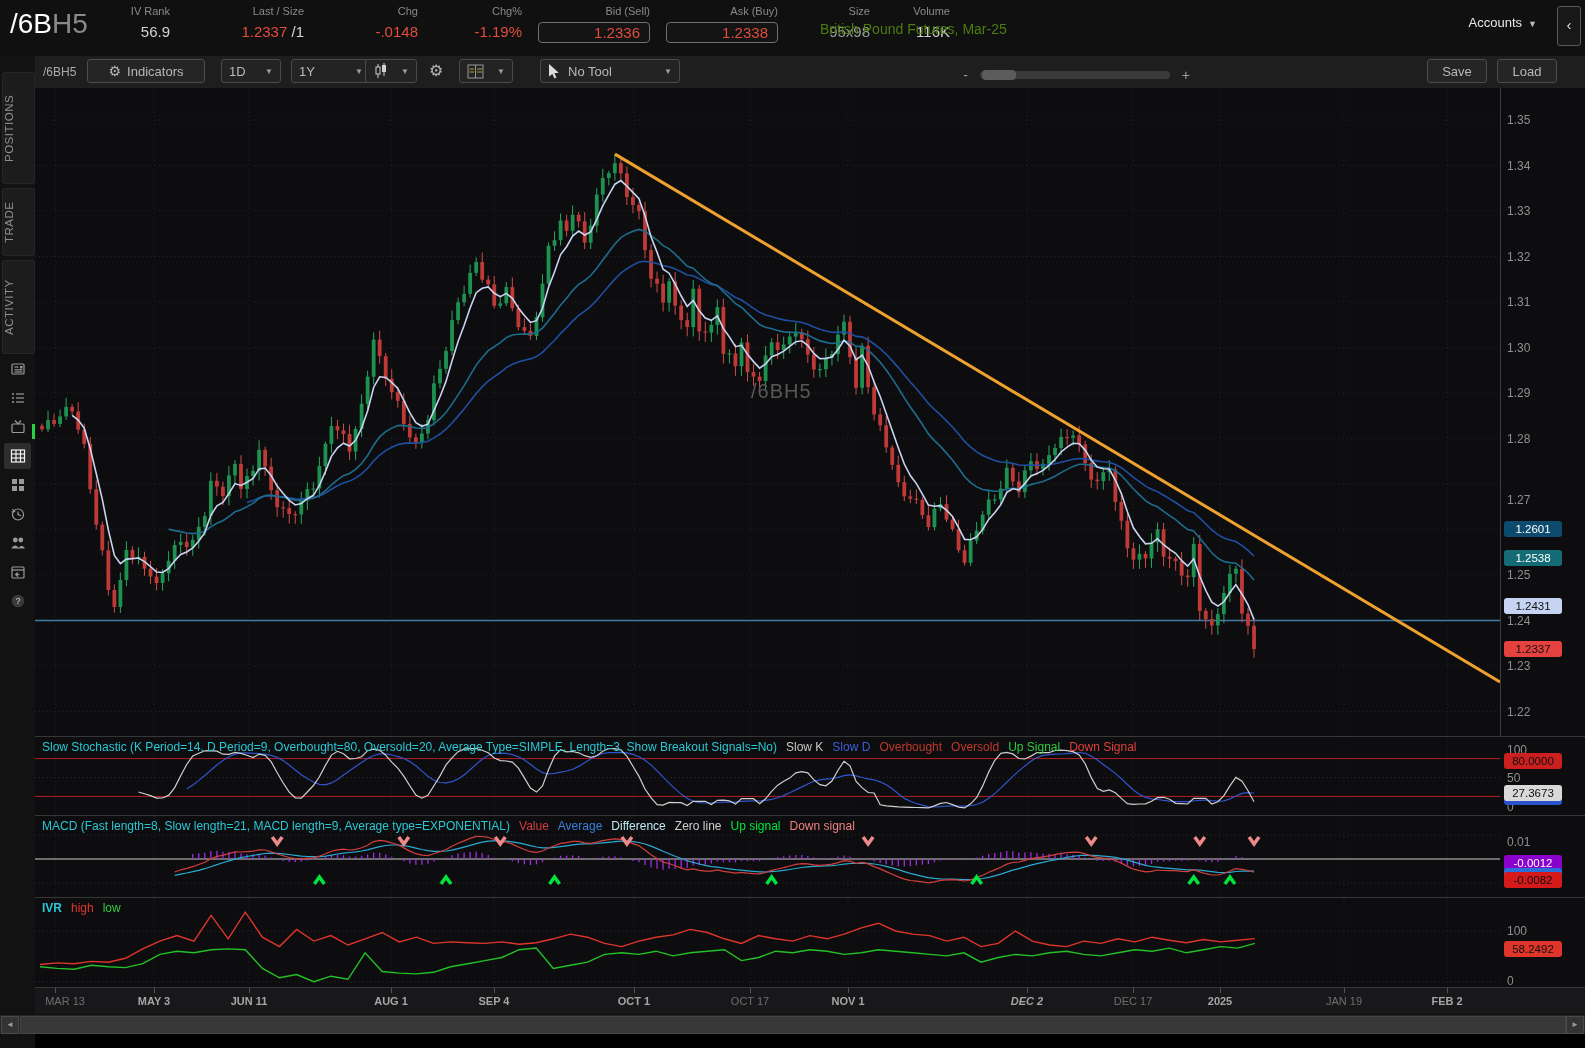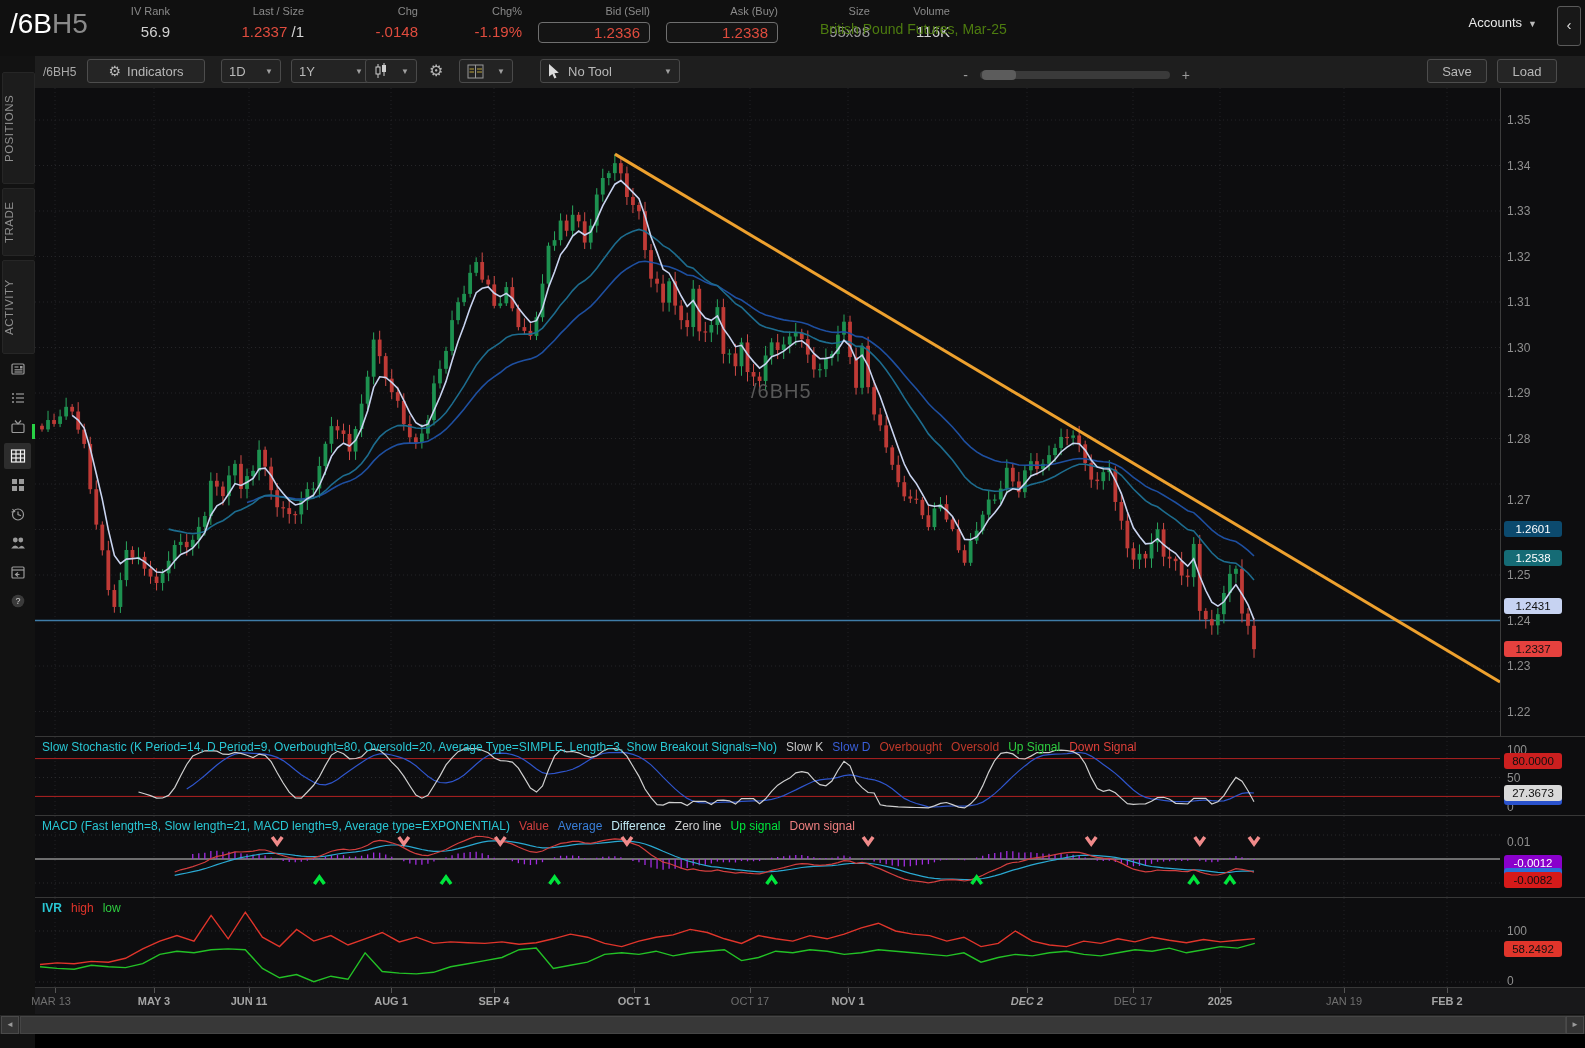--- a/index.html
+++ b/index.html
@@ -966,21 +966,21 @@
         <path d="M5.0,66.5 L22.1,64.9 L39.2,65.7 L56.3,63.4 L73.4,64.2 L90.5,60.3 L107.7,50.9 L124.8,43.1 L141.9,37.6 L159.0,43.1 L176.1,17.4 L193.2,40.8 L210.3,14.2 L227.4,39.2 L244.5,48.6 L261.6,31.4 L278.8,43.1 L295.9,37.6 L313.0,47.0 L330.1,40.8 L347.2,34.5 L364.3,43.9 L381.4,39.2 L398.5,45.4 L415.6,43.9 L432.8,44.7 L449.9,45.4 L467.0,43.9 L484.1,46.2 L501.2,44.7 L518.3,40.8 L535.4,36.1 L552.5,39.2 L569.6,45.4 L586.7,48.6 L603.9,43.1 L621.0,39.2 L638.1,36.9 L655.2,31.4 L672.3,34.5 L689.4,40.8 L706.5,45.4 L723.6,37.6 L740.7,40.8 L757.8,43.1 L774.9,37.6 L792.1,40.8 L809.2,36.1 L826.3,29.8 L843.4,25.2 L860.5,33.0 L877.6,36.1 L894.7,37.6 L911.8,43.1 L928.9,39.2 L946.0,48.6 L963.2,45.4 L980.3,33.0 L997.4,43.1 L1014.5,47.0 L1031.6,48.6 L1048.7,43.1 L1065.8,45.4 L1082.9,40.8 L1100.0,43.9 L1117.1,39.2 L1134.3,42.3 L1151.4,44.7 L1168.5,41.5 L1185.6,43.9 L1202.7,42.3 L1219.8,40.6" fill="none" stroke="#e0352b" stroke-width="1.4"></path>
       </svg>
     <div class="ptitle" id="ivrtitle"><span style="margin-left:0;font-weight:bold;">IVR</span><span style="color: rgb(224, 53, 43);">high</span><span style="color: rgb(46, 204, 64);">low</span></div>
   <div class="ylab" style="top: 26px;">100</div>
       <div class="ylab" style="top: 76px;">0</div>
       <div class="badge" style="top: 43px; background: rgb(224, 53, 43); color: rgb(16, 16, 16);">58.2492</div>
     </div>
 
   <div id="xaxis">
       <div class="xtick" style="left: 20px;"></div>
-      <div class="xlab" style="left: 16px;">MAR 13</div>
+      <div class="xlab" style="left: 30px;">MAR 13</div>
       <div class="xtick" style="left: 119px;"></div>
       <div class="xlab strong" style="left: 119px;">MAY 3</div>
       <div class="xtick" style="left: 214px;"></div>
       <div class="xlab strong" style="left: 214px;">JUN 11</div>
       <div class="xtick" style="left: 356px;"></div>
       <div class="xlab strong" style="left: 356px;">AUG 1</div>
       <div class="xtick" style="left: 459px;"></div>
       <div class="xlab strong" style="left: 459px;">SEP 4</div>
       <div class="xtick" style="left: 599px;"></div>
       <div class="xlab strong" style="left: 599px;">OCT 1</div>

